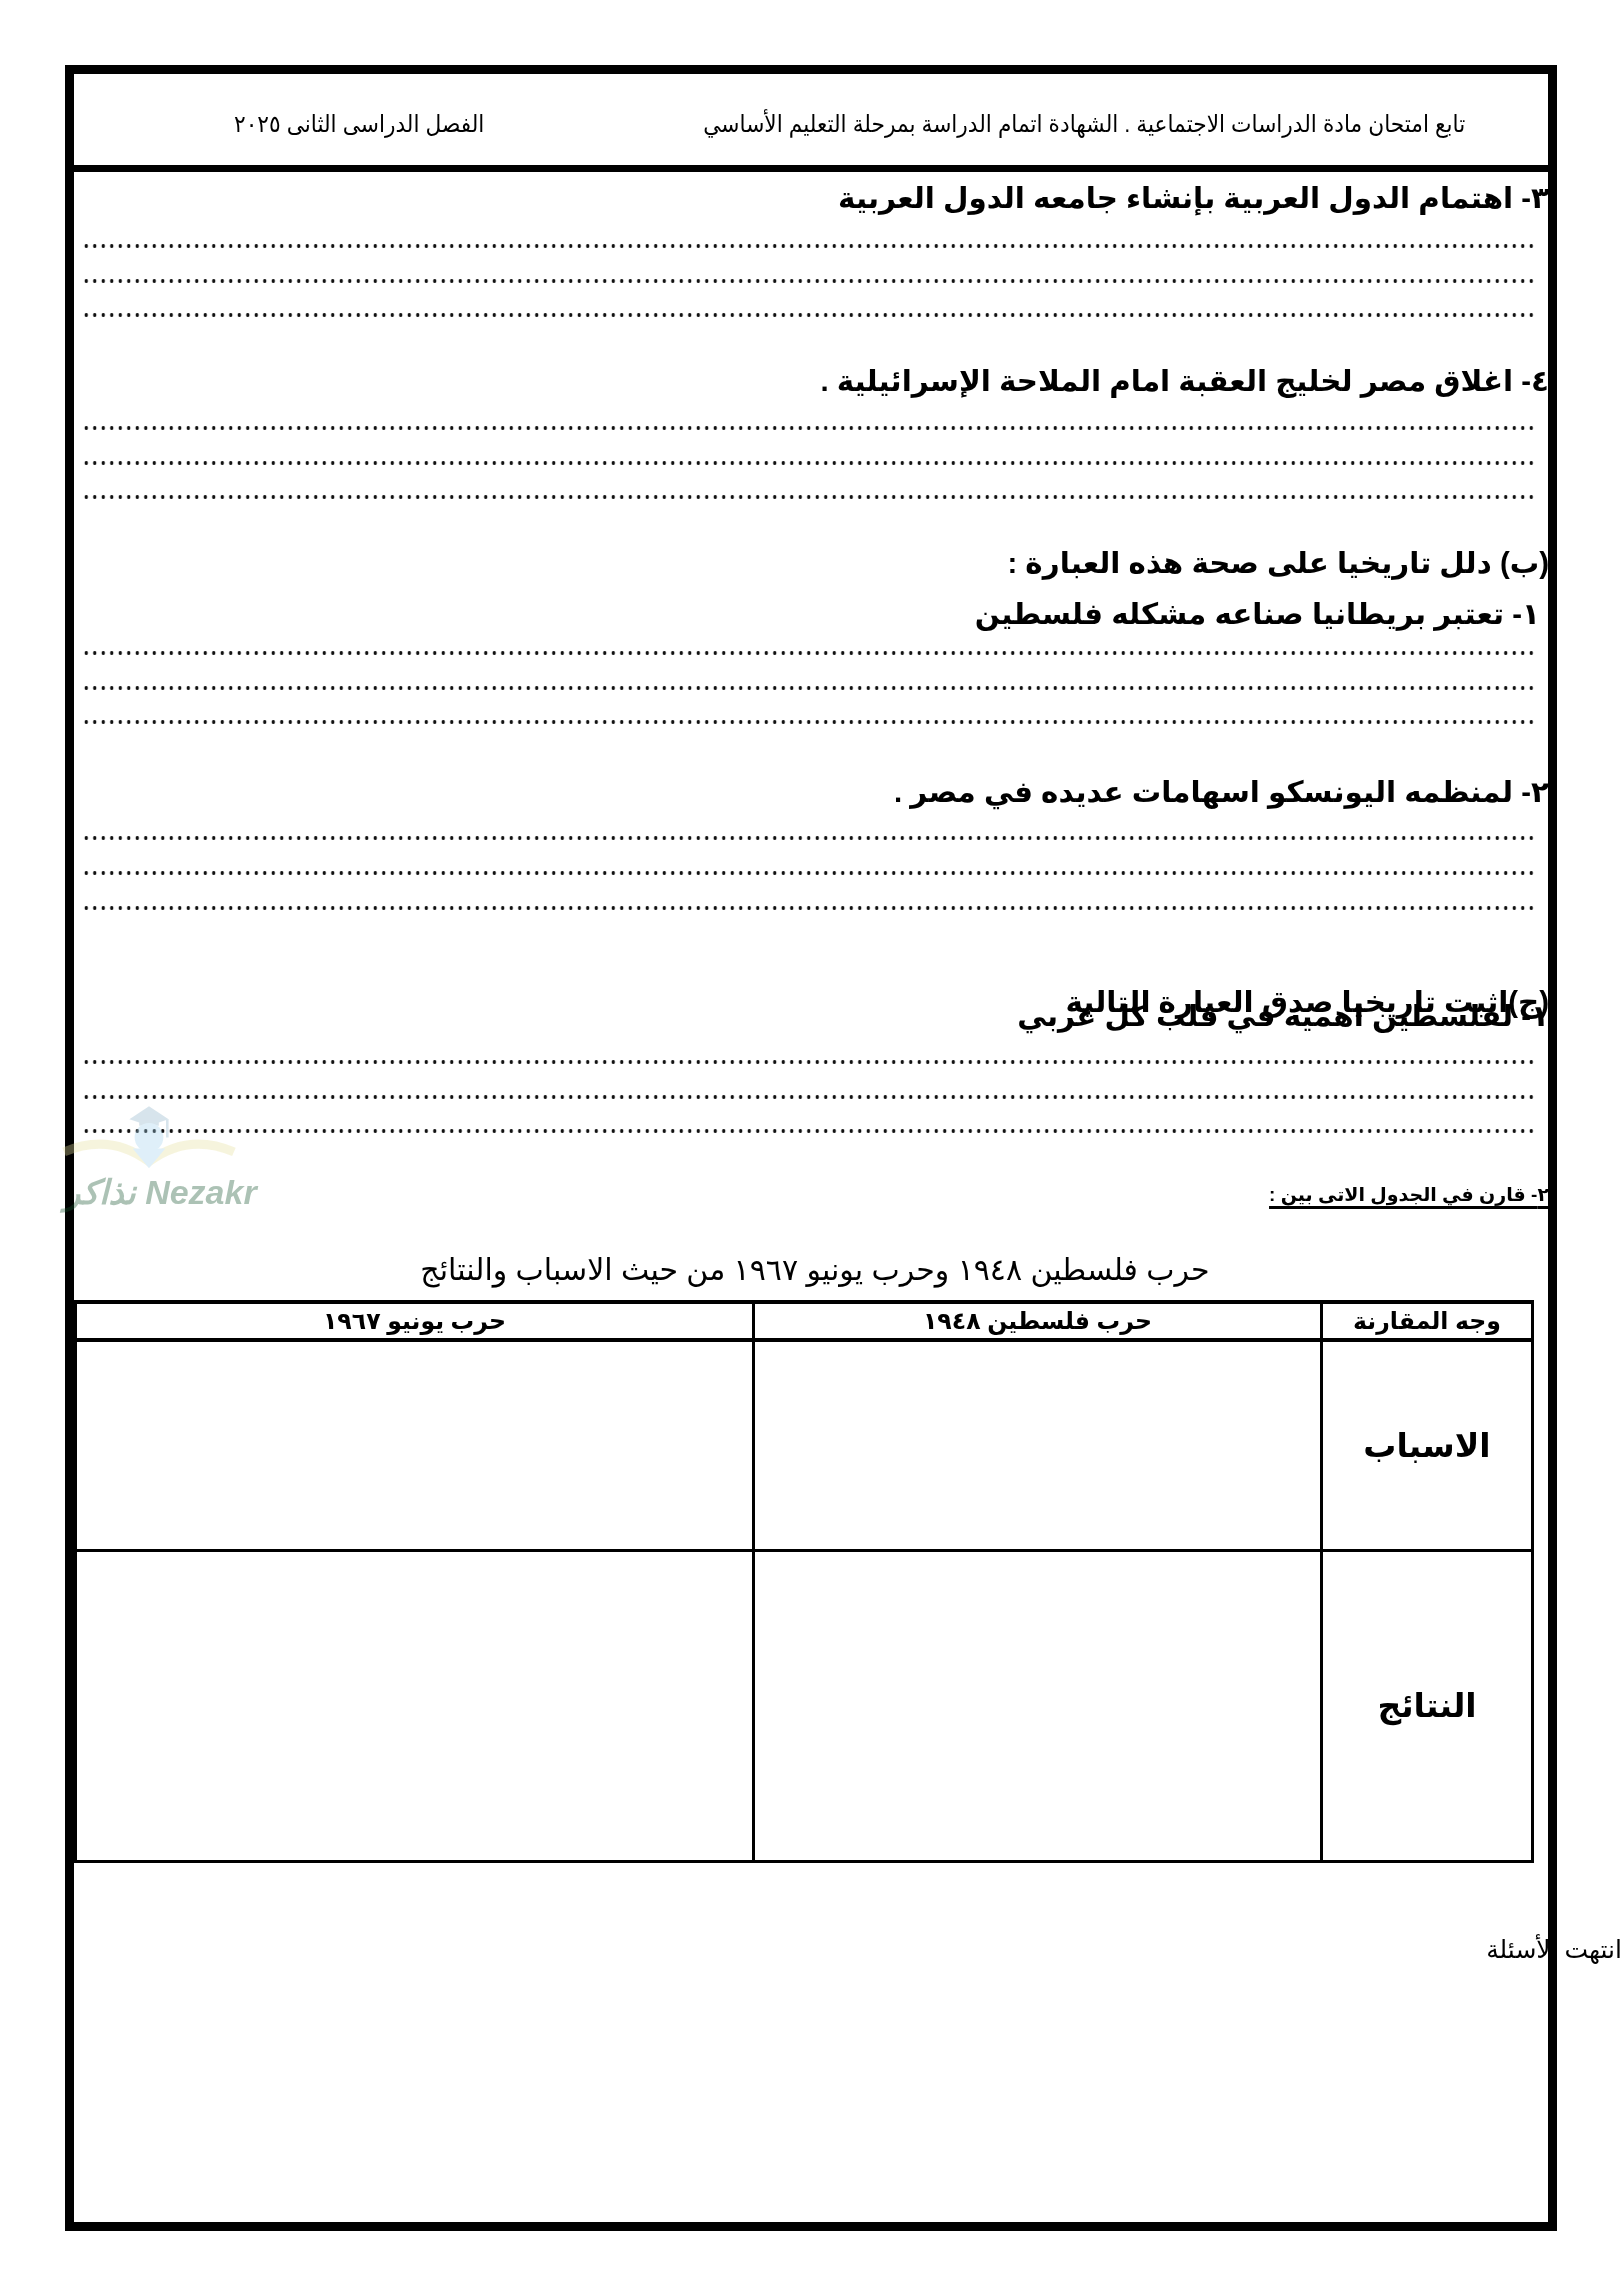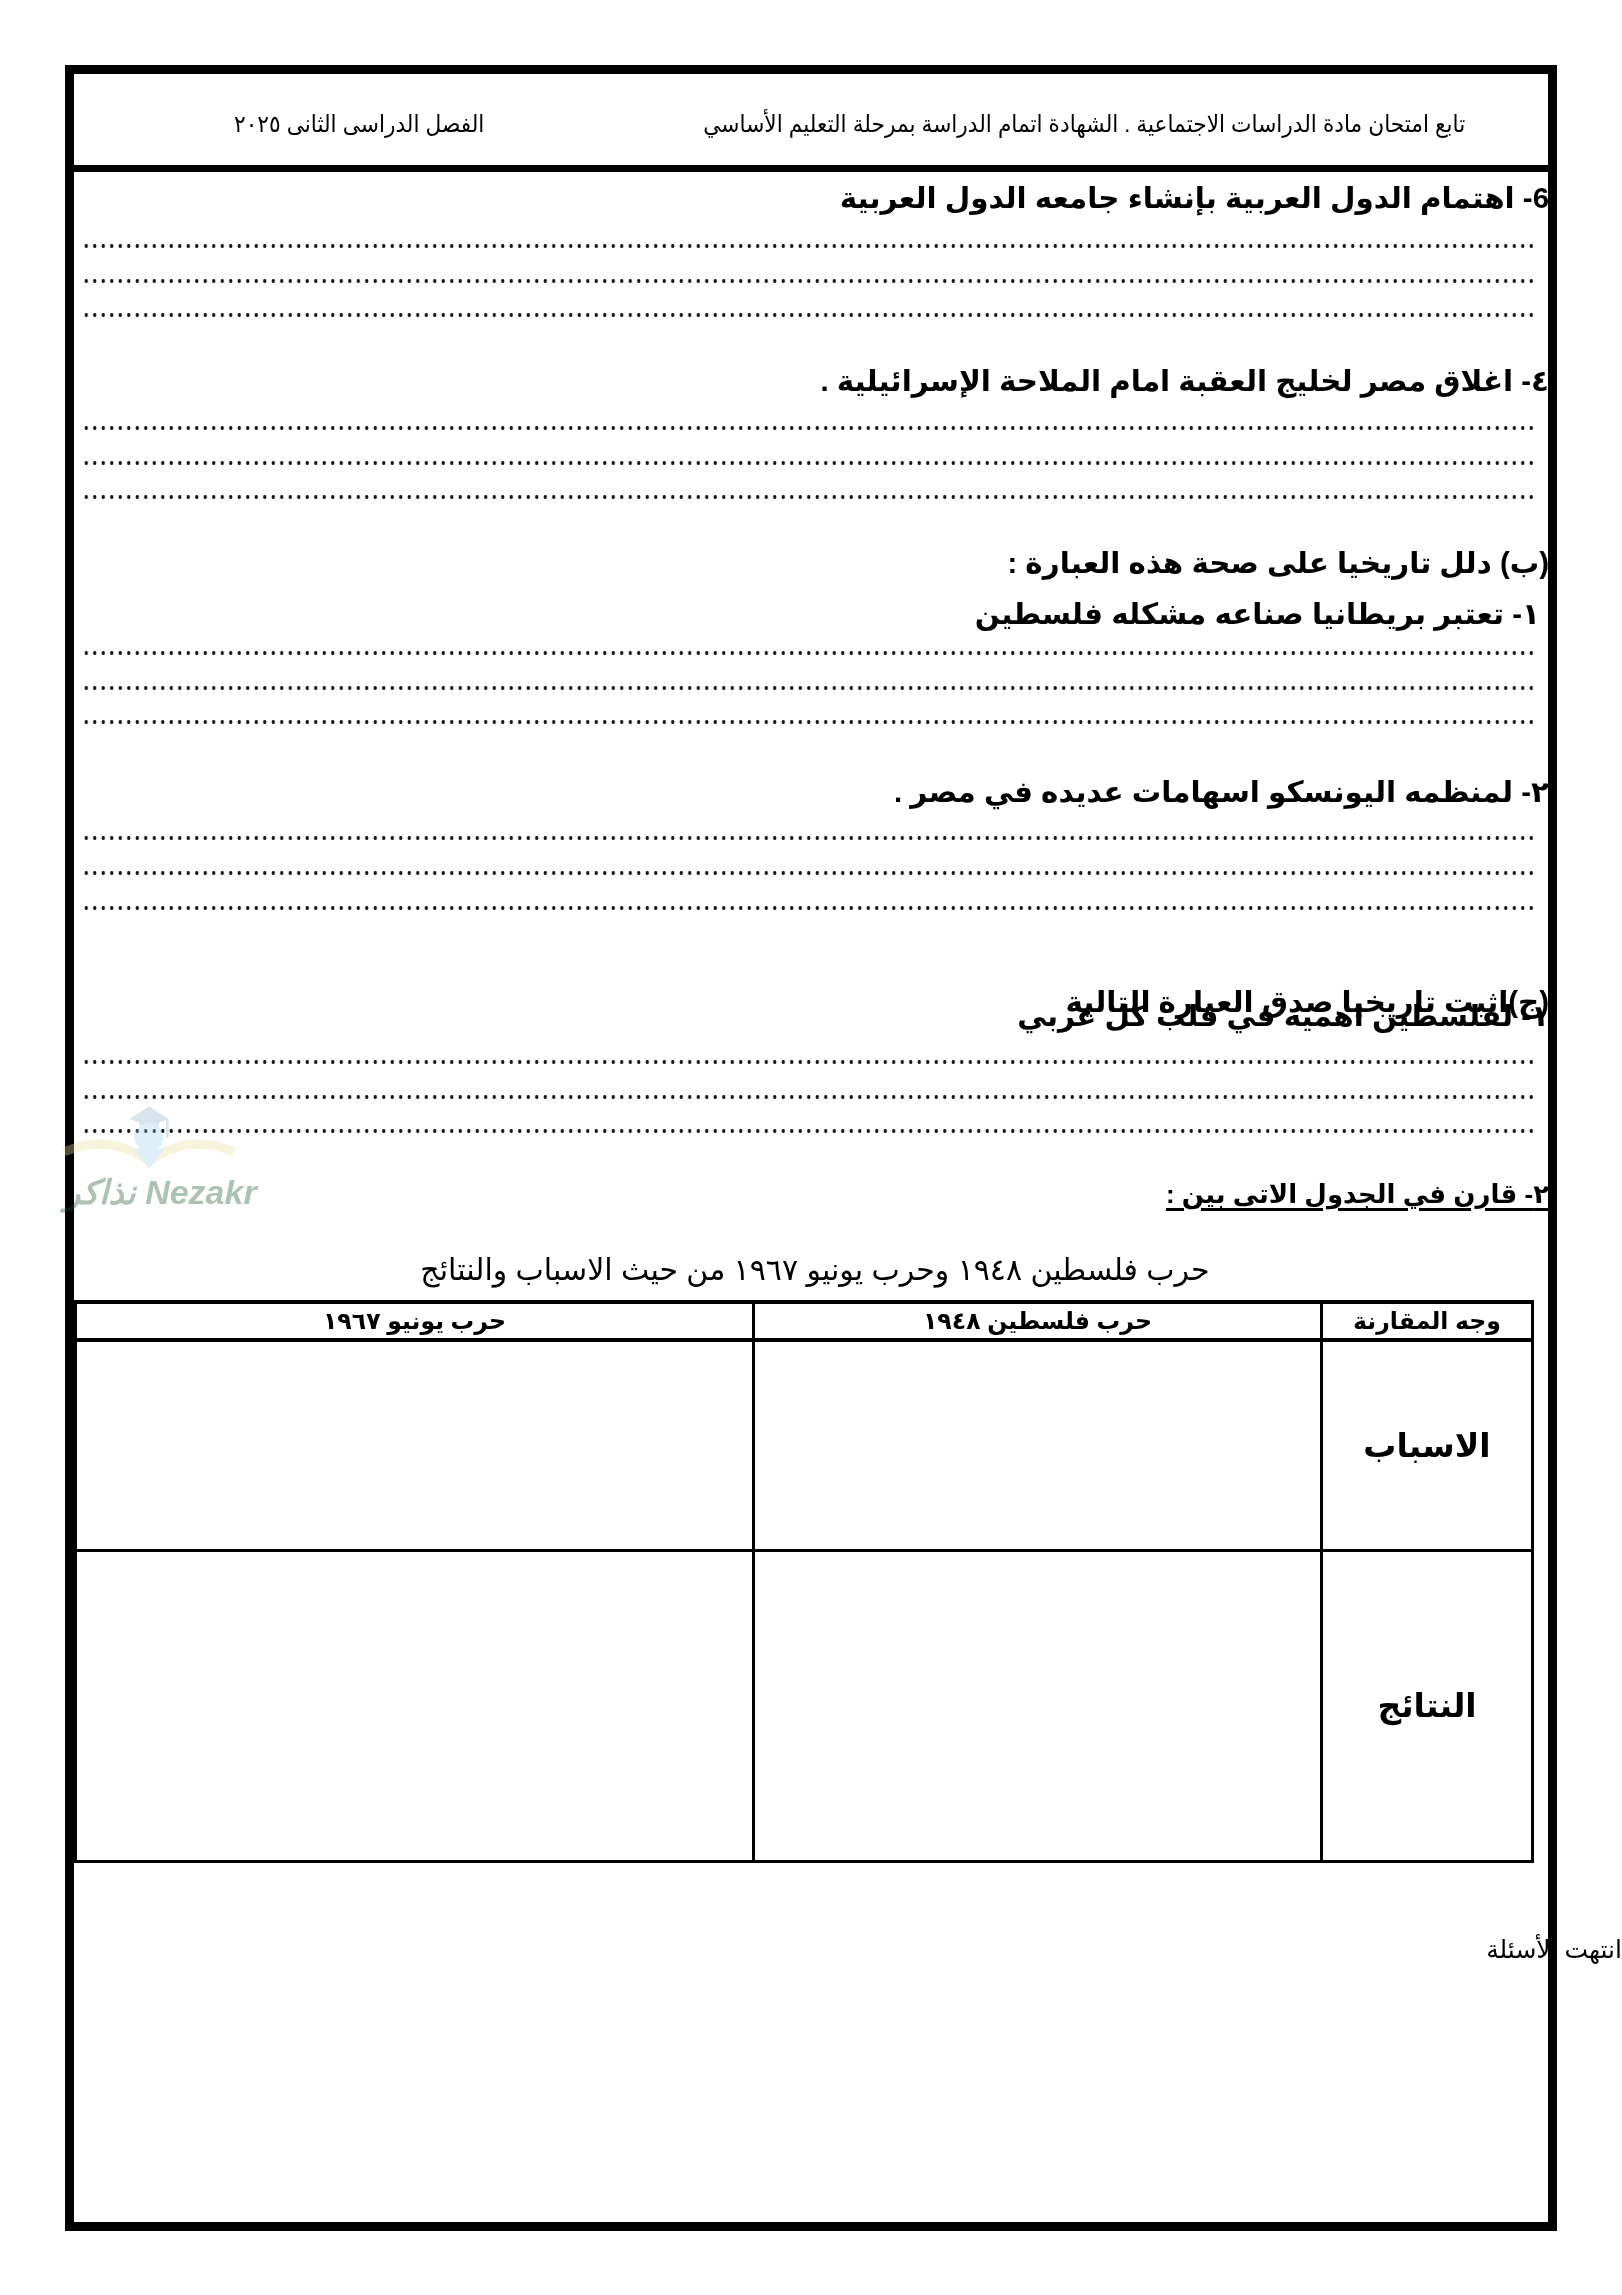--- a/index.html
+++ b/index.html
@@ -12,21 +12,21 @@
                    direction: rtl; white-space: nowrap; transform: scaleX(0.92); transform-origin: right center; }
     .header-right { right: 157px; }
     .header-left { left: 234px; transform-origin: left center; }
 
     .q { position: absolute; right: 73px; direction: rtl; font-weight: bold; font-size: 29.4px;
          line-height: 39px; white-space: nowrap; }
     .dots { position: absolute; left: 82px; right: 85px; height: 3.9px;
             background-image: radial-gradient(circle, #111 1.6px, transparent 2px);
             background-size: 8.5px 3.9px; background-repeat: repeat-x; }
 
-    .compare-title { position: absolute; right: 73px; top: 1175px; font-size: 26px; font-weight: bold;
+    .compare-title { position: absolute; right: 73px; top: 1175px; font-size: 19px; font-weight: bold;
                      direction: rtl; line-height: 39px; text-decoration: underline; text-underline-offset: 5.2px;
                      text-decoration-thickness: 2.6px; }
     .table-caption { position: absolute; left: 8px; right: 0; top: 1247px; text-align: center; font-size: 30px;
                      direction: rtl; line-height: 46px; }
 
     .cmp-table { position: absolute; left: 74px; top: 1300px; width: 1460px; height: 559px;
                  border-collapse: collapse; direction: rtl; table-layout: fixed; }
     .cmp-table td, .cmp-table th { border: 3.3px solid #000; padding: 0; text-align: center; vertical-align: middle; }
     .cmp-table thead tr { height: 38px; }
     .cmp-table thead th { border-top-width: 4.6px; border-bottom-width: 4.6px; font-size: 23.6px; font-weight: bold; }
@@ -45,21 +45,21 @@
   </style>
 </head>
 <body>
 
 <div class="page-border"></div>
 <div class="header-sep"></div>
 
 <div class="header-text header-right">تابع امتحان مادة الدراسات الاجتماعية . الشهادة اتمام الدراسة بمرحلة التعليم الأساسي</div>
 <div class="header-text header-left">الفصل الدراسى الثانى ٢٠٢٥</div>
 
-<div class="q" style="top:178px;">6- اهتمام الدول العربية بإنشاء جامعه الدول العربية</div>
+<div class="q" style="top:178px;">٣- اهتمام الدول العربية بإنشاء جامعه الدول العربية</div>
 <div class="dots" style="top:244px;"></div>
 <div class="dots" style="top:279px;"></div>
 <div class="dots" style="top:313px;"></div>
 
 <div class="q" style="top:361px;">٤- اغلاق مصر لخليج العقبة امام الملاحة الإسرائيلية .</div>
 <div class="dots" style="top:426px;"></div>
 <div class="dots" style="top:461px;"></div>
 <div class="dots" style="top:495px;"></div>
 
 <div class="q" style="top:543px;">(ب) دلل تاريخيا على صحة هذه العبارة :</div>

